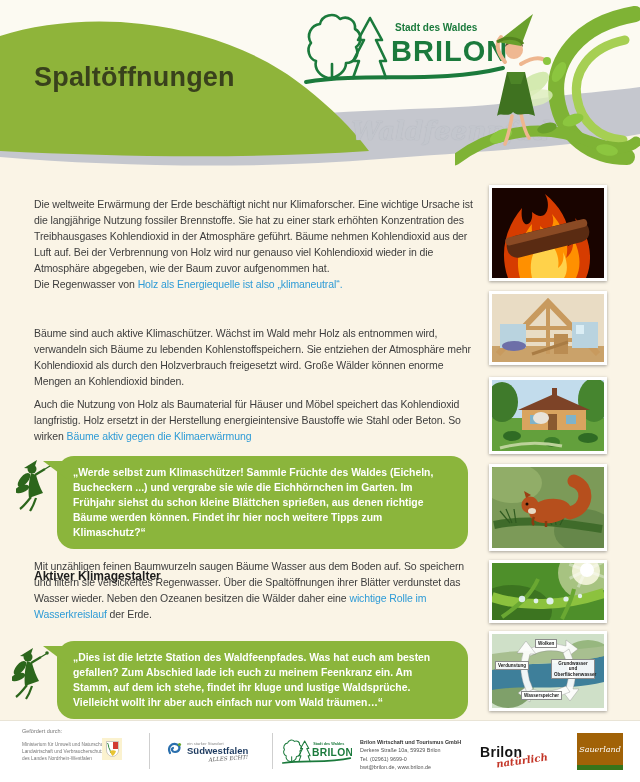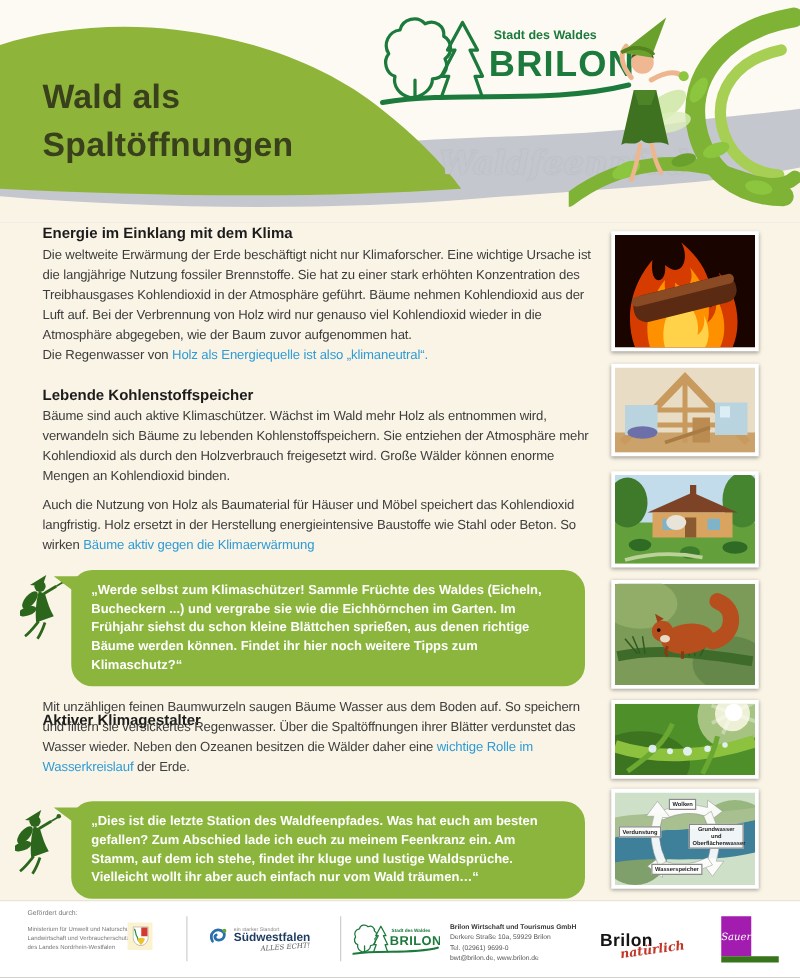--- a/index.html
+++ b/index.html
@@ -54,39 +54,38 @@
   .swf-bottom{font-size:5.5px;color:#555;font-style:italic;font-family:"DejaVu Serif",serif;
               text-align:right;transform:rotate(-4deg);}
   .brilon-footer{position:absolute;left:280px;top:16px;}
   .contact{position:absolute;left:360px;top:17px;font-size:5.4px;line-height:1.55;color:#555;}
   .contact .c1{font-weight:bold;color:#333;}
   .bn{position:absolute;left:480px;top:23px;}
   .bn-1{font-size:14px;font-weight:bold;color:#141414;letter-spacing:.3px;}
   .bn-2{font-size:10px;font-weight:bold;font-style:italic;color:#c33527;
         font-family:"DejaVu Serif",serif;margin:-5px 0 0 16px;transform:rotate(-8deg);}
   .sauerland{position:absolute;left:577px;top:12px;width:46px;}
-  .sl-sq{width:24px;height:32px;background:#a21caf;display:flex;align-items:center;
-         }
+  .sl-sq{width:46px;height:32px;background:#a16207;display:flex;align-items:center;
+         justify-content:center;}
   .sl-name{color:#fff;font-family:"DejaVu Serif",serif;font-style:italic;font-size:8px;}
   .sl-band{width:46px;height:5px;background:#37741a;}
 </style>
 </head>
 <body>
 
 <div class="poster">
 
   <svg class="header-art" viewBox="0 0 640 178">
     <rect width="640" height="178" fill="#fcfaf2"></rect>
     <path d="M0,128 C90,112 170,130 260,119 C370,106 450,112 530,100 C575,93 612,91 640,87 L640,178 L0,178 Z" fill="#c5c7ce"></path>
     <path d="M0,157 C120,167 260,169 380,159 C480,151 575,147 640,134 L640,178 L0,178 Z" fill="#faf4e6"></path>
     <path d="M0,36 C40,23 92,18 142,24 C202,31 262,52 306,88 C330,107 352,128 369,151 C250,159 120,157 0,151 Z" fill="#8fb43a"></path>
   </svg>
 
   <div class="poster-title">
-    <div>Wald als</div>
     <div>Spaltöffnungen</div>
   </div>
 
   <svg class="brilon-logo" width="210" height="84" viewBox="0 0 210 84">
     <g stroke="#1b7a3c" fill="none" stroke-width="2.6" stroke-linejoin="round" stroke-linecap="round">
       <path d="M30,70 C22,68 16,61 18,53 C11,51 8,41 13,35 C8,27 13,17 22,16 C24,7 36,4 42,11 C50,7 58,13 57,21 C64,25 64,35 58,39 C62,47 56,55 48,55 C48,63 40,70 30,70 Z"></path>
       <path d="M34,70 L34,56"></path>
       <path d="M55,70 L61,53 L55,53 L66,32 L60,32 L72,10 L84,32 L78,32 L88,53 L82,53 L88,70"></path>
       <path d="M8,74 C70,64 140,76 205,60" stroke-width="4"></path>
     </g>
@@ -115,27 +114,25 @@
       <path d="M52,72 L70,72 L80,116 C70,111 64,118 58,112 C53,118 46,112 42,116 Z" fill="#3f7220"></path>
       <path d="M52,72 L70,72 L66,84 L56,84 Z" fill="#4c8427"></path>
       <circle cx="59" cy="50" r="9" fill="#efb892"></circle>
       <path d="M50,47 C50,38 68,38 68,47 C64,42 54,42 50,47 Z" fill="#5d4a26"></path>
       <path d="M42,42 L78,14 L66,46 Z" fill="#6aa02c"></path>
       <path d="M42,42 C52,36 64,38 68,44" stroke="#54831f" stroke-width="3" fill="none"></path>
       <circle cx="92" cy="61" r="4" fill="#8cc63f"></circle>
     </g>
   </svg>
 
-  <div class="sec-h" style="top:179px">Energie im Einklang mit dem Klima</div>
   <div class="sec-p" style="top:196px">
     <span>Die weltweite Erwärmung der Erde beschäftigt nicht nur Klimaforscher. Eine wichtige Ursache ist die langjährige Nutzung fossiler Brennstoffe. Sie hat zu einer stark erhöhten Konzentration des Treibhausgases Kohlendioxid in der Atmosphäre geführt. Bäume nehmen Kohlendioxid aus der Luft auf. Bei der Verbrennung von Holz wird nur genauso viel Kohlendioxid wieder in die Atmosphäre abgegeben, wie der Baum zuvor aufgenommen hat.</span><br>
     <span>Die Regenwasser von </span><span class="hl">Holz als Energiequelle ist also „klimaneutral“.</span>
   </div>
 
-  <div class="sec-h" style="top:309px">Lebende Kohlenstoffspeicher</div>
   <div class="sec-p" style="top:325px">Bäume sind auch aktive Klimaschützer. Wächst im Wald mehr Holz als entnommen wird, verwandeln sich Bäume zu lebenden Kohlenstoffspeichern. Sie entziehen der Atmosphäre mehr Kohlendioxid als durch den Holzverbrauch freigesetzt wird. Große Wälder können enorme Mengen an Kohlendioxid binden.</div>
   <div class="sec-p" style="top:396px">
     <span>Auch die Nutzung von Holz als Baumaterial für Häuser und Möbel speichert das Kohlendioxid langfristig. Holz ersetzt in der Herstellung energieintensive Baustoffe wie Stahl oder Beton. So wirken </span><span class="hl">Bäume aktiv gegen die Klimaerwärmung</span>
   </div>
 
   <svg class="fairy-sil" style="left:16px;top:460px" width="38" height="54" viewBox="0 0 38 54">
     <g fill="#2c661c" stroke="#2c661c">
       <circle cx="16" cy="9" r="4.5" stroke="none"></circle>
       <path d="M8,8 L21,0 L18,9 Z" stroke="none"></path>
       <ellipse cx="8" cy="20" rx="8.5" ry="4" transform="rotate(-50 8 20)" stroke="none"></ellipse>

